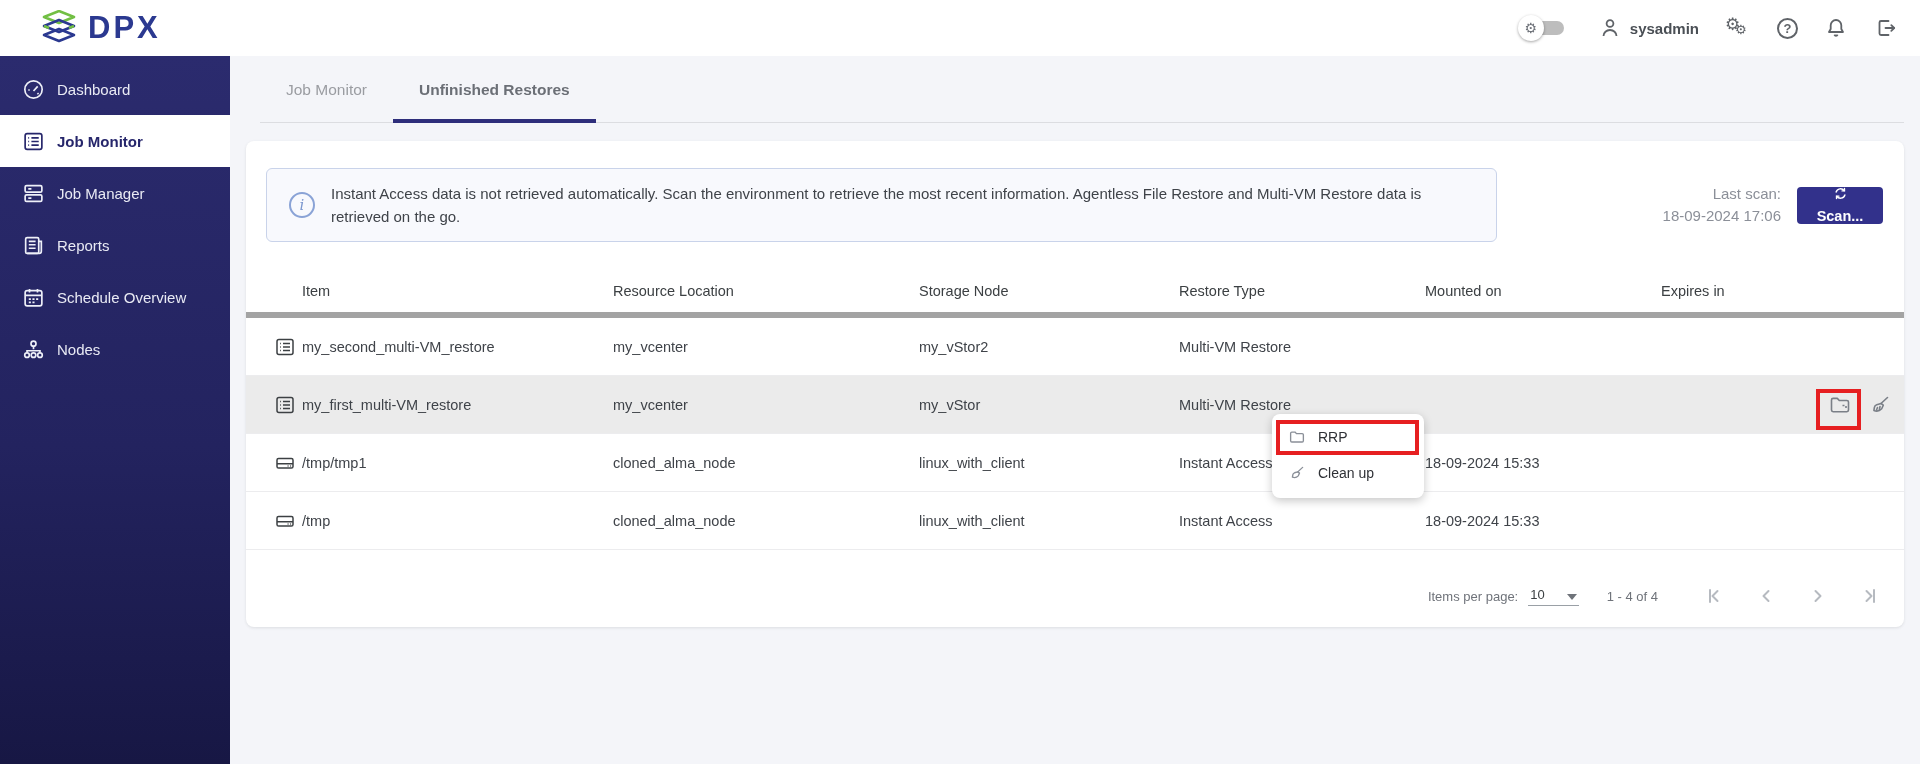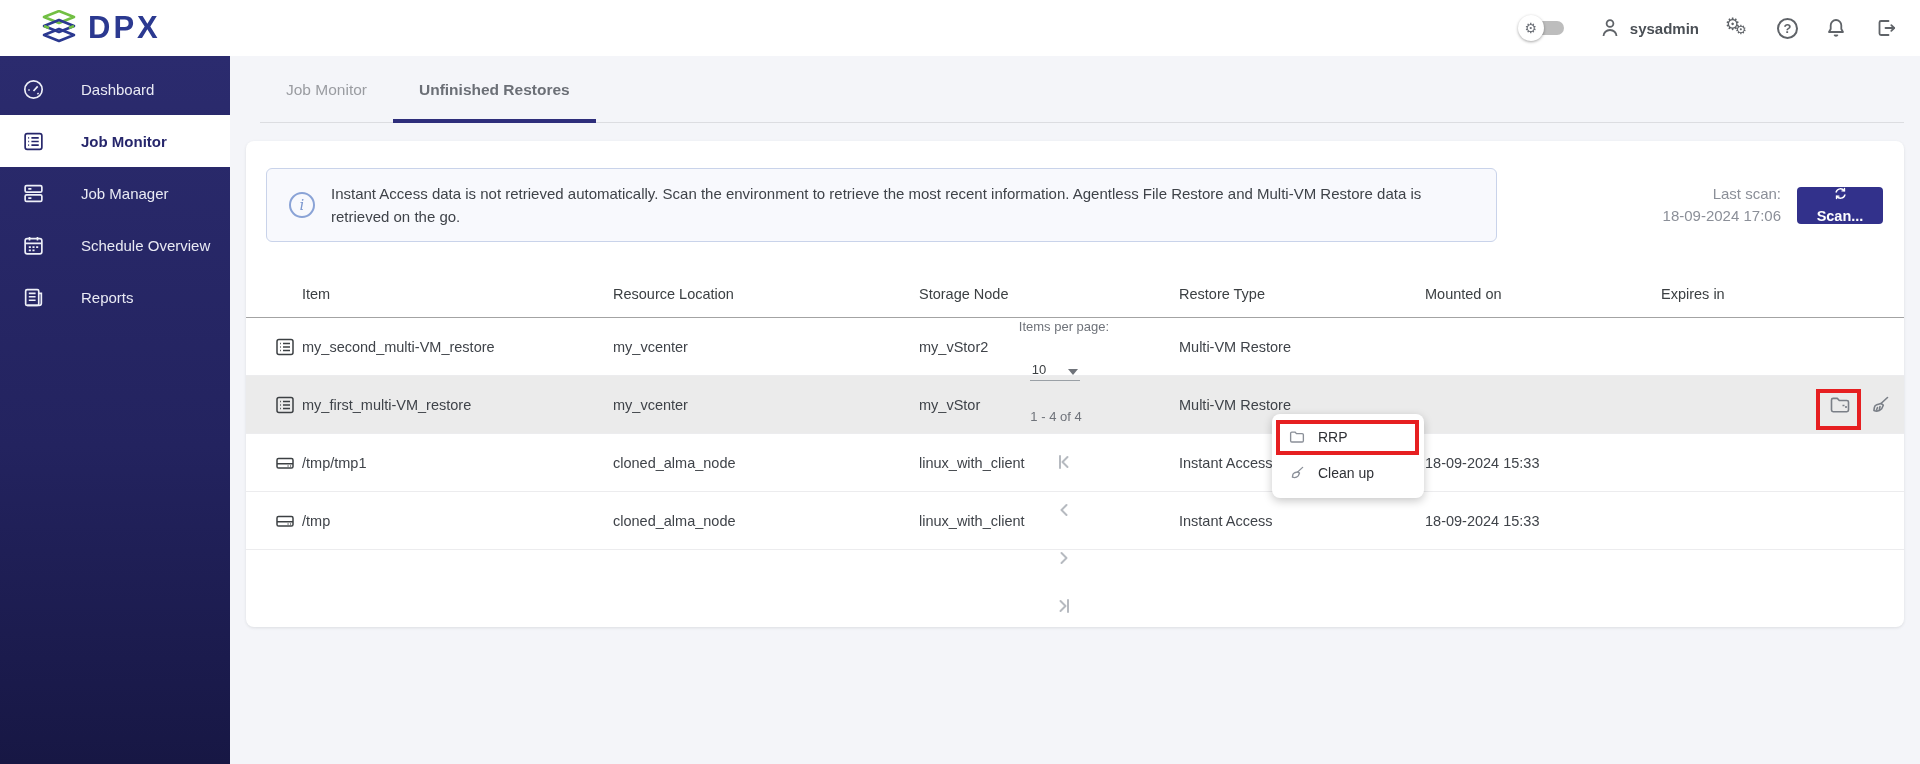--- a/index.html
+++ b/index.html
@@ -22,21 +22,21 @@
   .user-name { font-size:15px; font-weight:700; color:#4a4f55; }
   .dbl-gear { position:relative; width:26px; height:24px; }
   .dbl-gear .g1 { position:absolute; left:0; top:-2px; font-size:17px; }
   .dbl-gear .g2 { position:absolute; left:10px; top:6px; font-size:13px; }
   .help-circle { width:21px; height:21px; border:2px solid #5f6368; border-radius:50%;
      font-size:13px; font-weight:700; display:flex; align-items:center; justify-content:center; }
 
   
   .sidebar { position:absolute; left:0; top:56px; width:230px; height:708px;
      background:linear-gradient(180deg,#2b2b6e 0%,#23235f 55%,#171744 100%); padding-top:7px; z-index:4; }
-  .side-item { height:52px; display:flex; align-items:center; padding-left:22px; gap:36px; cursor:pointer; }
+  .side-item { height:52px; display:flex; align-items:center; padding-left:22px; gap:12px; cursor:pointer; }
   .side-item .lbl { font-size:15px; color:#e9eaf4; }
   .side-item svg { stroke:#eef0f8; }
   .side-item.active { background:#ffffff; }
   .side-item.active .lbl { color:#26266b; font-weight:700; }
   .side-item.active svg { stroke:#26266b; }
 
   
   .content { position:absolute; left:230px; top:56px; width:1690px; height:708px; background:#f4f5f9; }
   .tabs { display:flex; margin-left:30px; border-bottom:1px solid #dcdde1; margin-right:16px; height:67px; align-items:flex-end; }
   .tab { padding:0 26px 20px 26px; font-size:15.5px; color:#9a9ca1; cursor:pointer; border-bottom:4px solid transparent; margin-bottom:-1px; }
@@ -53,32 +53,32 @@
   .info-text { font-size:15px; color:#3f4349; line-height:1.55; }
   .scan-block { margin-left:auto; display:flex; align-items:center; gap:16px; height:74px; }
   .last-scan { text-align:right; font-size:15px; color:#8b8f98; line-height:1.45; }
   .scan-btn { width:86px; height:37px; background:#32318b; border:none; border-radius:4px; color:#fff;
      font-size:14.5px; font-weight:700; display:flex; align-items:center; justify-content:center; gap:8px; cursor:pointer;
      font-family:inherit;flex-direction:column; }
 
   
   .tbl { margin-top:28px; }
   .trow { display:grid; grid-template-columns:28px 311px 306px 260px 246px 236px 160px 1fr; padding-left:28px; align-items:center; }
-  .thead { height:48px; border-bottom:1px solid #a3a3a3; }
+  .thead { height:48px; border-bottom:6px solid #a3a3a3; }
   .thead .cell { font-size:14.5px; color:#3c4043; }
   .tr { height:58px; border-bottom:1px solid #ececee; cursor:pointer; }
   .tr.hl { background:#ebebeb; }
   .cell { font-size:14.5px; color:#3f4349; display:flex; align-items:center; overflow:hidden; white-space:nowrap; }
   .cell.icon-cell svg { stroke:#3c4043; }
   .actions { display:flex; align-items:center; gap:14px; padding-left:6px; }
   .act-ico { width:26px; height:26px; display:flex; align-items:center; justify-content:center; cursor:pointer; }
   .act-ico svg { stroke:#7a7f87; }
 
   
-  .pager { display:flex; align-items:center; justify-content:flex-end; margin-top:26px; padding-right:22px; gap:28px; height:40px;flex-direction:column; }
+  .pager { display:flex; align-items:center; justify-content:flex-end; margin-top:26px; padding-right:22px; gap:28px; height:40px; }
   .pp-label { font-size:13px; color:#6f737a; }
   .pp-select { display:flex; align-items:flex-end; gap:22px; border-bottom:1px solid #9aa0a6; padding:0 2px 3px 2px;
      font-size:13px; color:#3c4043; cursor:pointer; margin-left:-18px; }
   .caret { width:0; height:0; border-left:5px solid transparent; border-right:5px solid transparent; border-top:6px solid #6f737a; margin-bottom:2px; }
   .range { font-size:13px; color:#6f737a; margin-right:16px; }
   .nav-ico { width:24px; height:24px; display:flex; align-items:center; justify-content:center; cursor:default; }
   .nav-ico svg { stroke:#b6bac0; }
 
   
   .ctx-menu { position:absolute; left:1272px; top:414px; width:152px; background:#fff; border-radius:8px;
@@ -167,36 +167,46 @@
       <svg width="23" height="23" viewBox="0 0 22 22" fill="none" stroke-width="1.6">
         <rect x="3" y="3.5" width="16" height="6.2" rx="1.4"></rect>
         <rect x="3" y="12.3" width="16" height="6.2" rx="1.4"></rect>
         <path d="M6 6.6 h3 M6 15.4 h3"></path>
       </svg>
       <span class="lbl">Job Manager</span>
     </div>
 
     <div class="side-item">
       <svg width="23" height="23" viewBox="0 0 22 22" fill="none" stroke-width="1.6">
+        <rect x="3.5" y="3.5" width="12.5" height="15" rx="1.4"></rect>
+        <path d="M16 7 h2.5 v9.5 a2 2 0 0 1 -2 2 H5"></path>
+        <path d="M6.5 7 h6.5 M6.5 10.3 h6.5 M6.5 13.6 h6.5"></path>
+      </svg>
+      <span class="lbl">Reports</span>
+    </div>
+
+    <div class="side-item">
+      <svg width="23" height="23" viewBox="0 0 22 22" fill="none" stroke-width="1.6">
         <rect x="3" y="4.5" width="16" height="14.5" rx="2"></rect>
         <path d="M3 9 h16 M7.2 2.8 v3.4 M14.8 2.8 v3.4"></path>
         <path d="M6.5 12.5 h2 M10 12.5 h2 M13.5 12.5 h2 M6.5 15.7 h2 M10 15.7 h2"></path>
       </svg>
       <span class="lbl">Schedule Overview</span>
     </div>
 
     <div class="side-item">
       <svg width="23" height="23" viewBox="0 0 22 22" fill="none" stroke-width="1.6">
-        <rect x="3.5" y="3.5" width="12.5" height="15" rx="1.4"></rect>
-        <path d="M16 7 h2.5 v9.5 a2 2 0 0 1 -2 2 H5"></path>
-        <path d="M6.5 7 h6.5 M6.5 10.3 h6.5 M6.5 13.6 h6.5"></path>
-      </svg>
-      <span class="lbl">Reports</span>
-    </div>
-
+        <circle cx="11" cy="5.4" r="2.4"></circle>
+        <path d="M11 7.8 V10.8 M4.8 13.8 V12.2 H17.2 V13.8"></path>
+        <circle cx="4.8" cy="16.4" r="2.2"></circle>
+        <circle cx="11" cy="16.4" r="2.2"></circle>
+        <circle cx="17.2" cy="16.4" r="2.2"></circle>
+      </svg>
+      <span class="lbl">Nodes</span>
+    </div>
 
 
   </div>
 
   <div class="content">
 
     <div class="tabs">
       <div class="tab">Job Monitor</div>
       <div class="tab active">Unfinished Restores</div>
     </div>

